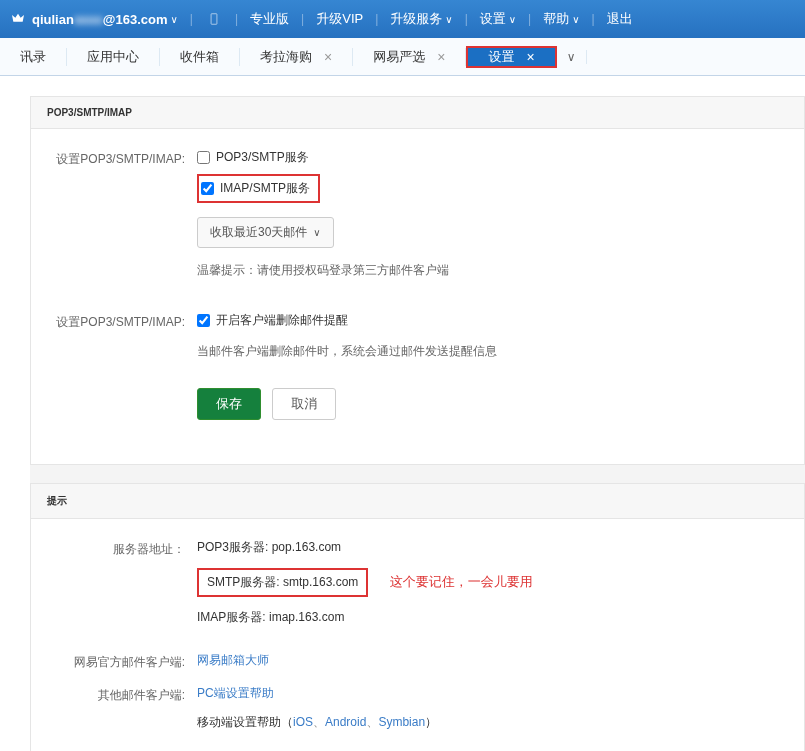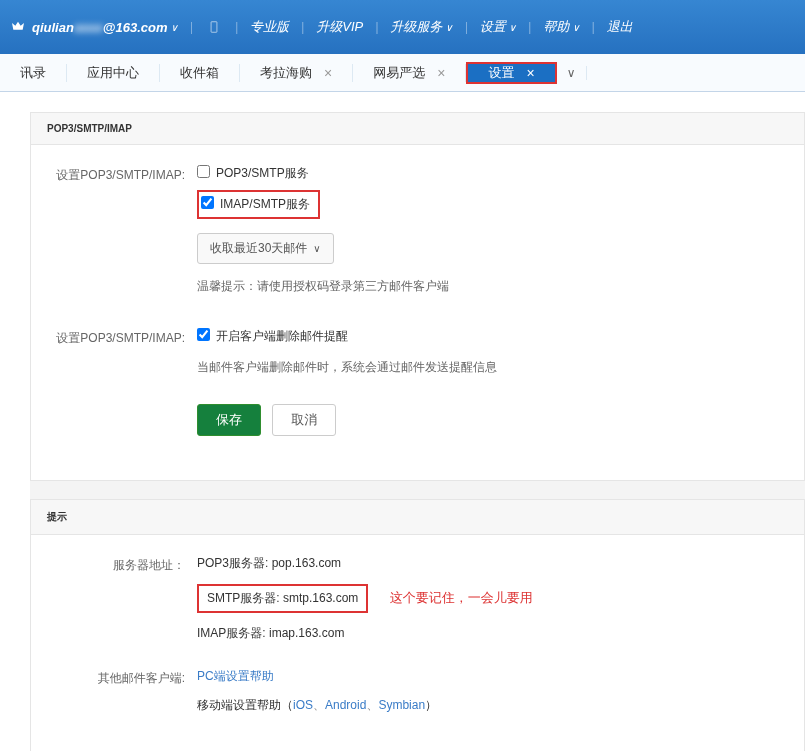--- a/index.html
+++ b/index.html
@@ -1,18 +1,18 @@
 <!DOCTYPE html>
 <html><head>
   <meta charset="utf-8">
   <style>
     * { box-sizing: border-box; margin: 0; padding: 0; }
     body { font-family: "Microsoft YaHei", Arial, sans-serif; font-size: 12px; background: #fff; color: #333; width: 805px; }
     
-    .top-header { background: linear-gradient(to bottom, #3686d2, #2671c0); height: 54px; display: flex; align-items: center; padding: 0 10px; color: #fff; font-style: italic; }
+    .top-header { background: linear-gradient(to bottom, #3686d2, #2671c0); height: 38px; display: flex; align-items: center; padding: 0 10px; color: #fff; }
     .crown-icon { width: 16px; height: 16px; margin-right: 6px; }
     .email-text { font-weight: bold; font-size: 13px; }
     .header-divider { margin: 0 12px; color: rgba(255,255,255,0.4); }
     .header-link { color: #fff; cursor: pointer; font-size: 13px; }
     .header-icon-small { width: 14px; height: 14px; margin: 0 2px; }
     .chevron { font-size: 10px; margin-left: 3px; }
     
     .tab-bar { background: #f8fbfe; border-bottom: 1px solid #c3d5e8; height: 38px; display: flex; align-items: center; }
     .tab { display: flex; align-items: center; padding: 0 20px; border-right: 1px solid #dde9f3; cursor: pointer; color: #333; font-size: 13px; position: relative; }
     .tab-close { margin-left: 12px; color: #999; font-size: 14px; }
@@ -22,21 +22,21 @@
     
     .content { padding: 20px 0 20px 30px; background: #fff; }
     
     .section-header { background: #f7f7f7; padding: 10px 16px; font-weight: bold; font-size: 10px; border: 1px solid #e5e5e5; margin-bottom: 0; }
     .section-body { padding: 20px 16px 30px; border: 1px solid #e5e5e5; border-top: none; background: #fff; }
     
     .form-row { display: flex; margin-bottom: 14px; }
     .form-label { width: 150px; text-align: right; color: #666; padding-right: 12px; padding-top: 2px; }
     .form-value { flex: 1; }
     
-    .checkbox-row { display: flex; align-items: flex-start; margin-bottom: 8px; }
+    .checkbox-row { display: flex; align-items: center; margin-bottom: 8px; }
     .checkbox-row.highlighted { border: 2px solid #d33; padding: 4px 8px 4px 2px; display: inline-flex; }
     .checkbox { width: 13px; height: 13px; margin-right: 6px; }
     
     .dropdown-btn { display: inline-flex; align-items: center; padding: 6px 12px; background: #f9f9f9; border: 1px solid #ccc; border-radius: 3px; cursor: pointer; margin-top: 6px; color: #555; }
     
     .hint-text { color: #666; margin-top: 12px; line-height: 1.8; }
     
     .btn { display: inline-block; padding: 6px 18px; border-radius: 3px; cursor: pointer; font-size: 13px; border: 1px solid; }
     .btn-primary { background: #15803d; border-color: #2f8e2f; color: #fff; }
     .btn-default { background: #fff; border-color: #ccc; color: #555; margin-left: 8px; }
@@ -163,20 +163,26 @@
       <div class="form-value">
         <div class="server-row">POP3服务器: pop.163.com</div>
         <div class="server-row">
           <span class="smtp-highlight">SMTP服务器: smtp.163.com</span>
           <span class="annotation">这个要记住，一会儿要用</span>
         </div>
         <div class="server-row">IMAP服务器: imap.163.com</div>
       </div>
     </div>
 
+    <div class="form-row">
+      <div class="form-label">网易官方邮件客户端:</div>
+      <div class="form-value">
+        <span class="link">网易邮箱大师</span>
+      </div>
+    </div>
 
     <div class="form-row">
       <div class="form-label">其他邮件客户端:</div>
       <div class="form-value">
         <div class="server-row"><span class="link">PC端设置帮助</span></div>
         <div class="server-row">
           <span>移动端设置帮助（</span><span class="link">iOS</span><span class="link-gray">、</span><span class="link">Android</span><span class="link-gray">、</span><span class="link">Symbian</span><span>）</span>
         </div>
       </div>
     </div>

